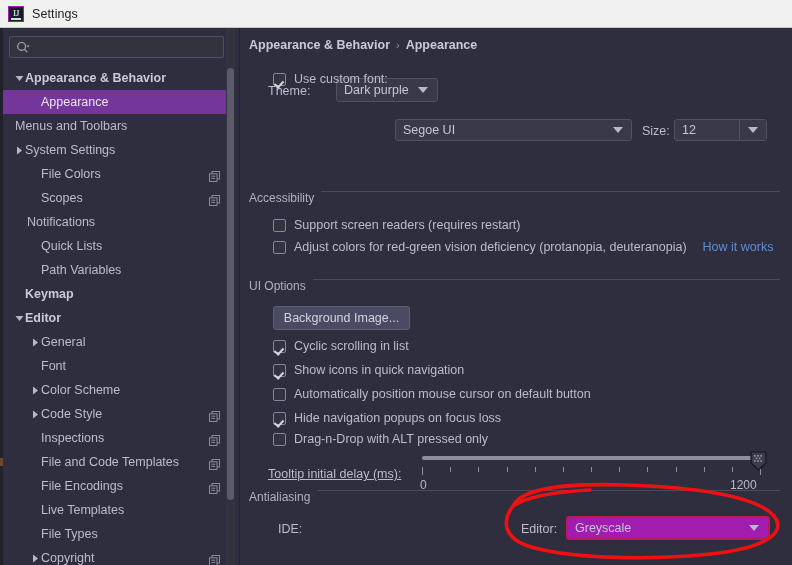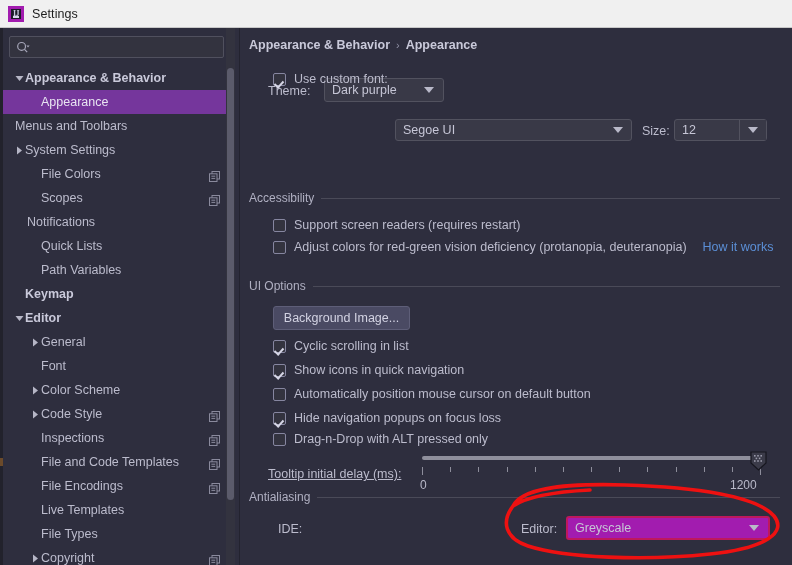--- a/index.html
+++ b/index.html
@@ -20,21 +20,21 @@
     position: absolute; left: 0; top: 0; width: 792px; height: 28px;
     background: #f0f0f0;
     border-bottom: 1px solid #c8c8c8;
     display: flex; align-items: center;
     box-sizing: border-box;
   }
   .tb-icon {
     width: 16px; height: 16px; margin-left: 8px; margin-right: 8px;
     position: relative; flex: none;
     background: #1b1b28;
-    border: 3px solid #a21caf;
+    border: 1px solid #a21caf;
     box-sizing: border-box;
     display: flex; align-items: center; justify-content: center;
   }
   .tb-icon span {
     font-size: 8px; line-height: 8px; color: #c9c9e0;
     font-family: "Liberation Serif", serif; font-weight: bold;
     letter-spacing: -0.5px;
   }
   .tb-icon .ubar {
     position: absolute; left: 2px; right: 2px; bottom: 1px; height: 2px;
@@ -185,21 +185,21 @@
     border-bottom: 2px solid #d6d6e6;
     transform: rotate(42deg);
   }
   .cbrow { display: flex; align-items: center; gap: 8px; }
   .cbrow .ct { font-size: 12.5px; color: #bcbccd; white-space: nowrap; }
   .link { color: #5b8fd6; font-size: 12.5px; }
 
   
   .group {
     position: absolute; left: 9px; right: 12px;
-    display: flex; align-items: center; gap: 7px;
+    display: flex; gap: 7px;
   }
   .group .gt { font-size: 12px; color: #b0b0c2; white-space: nowrap; }
   .group .gl { flex: 1; height: 1px; background: #4a4a58; }
 
   
   .sl-track {
     position: absolute; height: 4px; background: #8f8f9c; border-radius: 2px;
   }
   .sl-ticks { position: absolute; }
   .sl-tick { position: absolute; width: 1px; background: #8d8d9b; }
@@ -411,21 +411,21 @@
 
   <div class="main">
 
     <div class="breadcrumb">
       <span>Appearance &amp; Behavior</span>
       <span class="bc-sep">›</span>
       <span>Appearance</span>
     </div>
 
     <span class="lbl-static" style="position:absolute;left:28px;top:56px;">Theme:</span>
-    <div class="combo" style="position:absolute;left:84px;top:50px;width:120px;height:24px;">
+    <div class="combo" style="position:absolute;left:96px;top:50px;width:102px;height:24px;">
       <span class="val">Dark purple</span>
       <i class="arrow-dn" style="right:9px;"></i>
     </div>
 
     <div class="cbrow" style="position:absolute;left:33px;top:44px;" id="customFontRow">
       <span class="cb on"></span>
       <span class="ct">Use custom font:</span>
     </div>
     <div class="combo" style="position:absolute;left:155px;top:91px;width:237px;height:22px;">
       <span class="val">Segoe UI</span>

